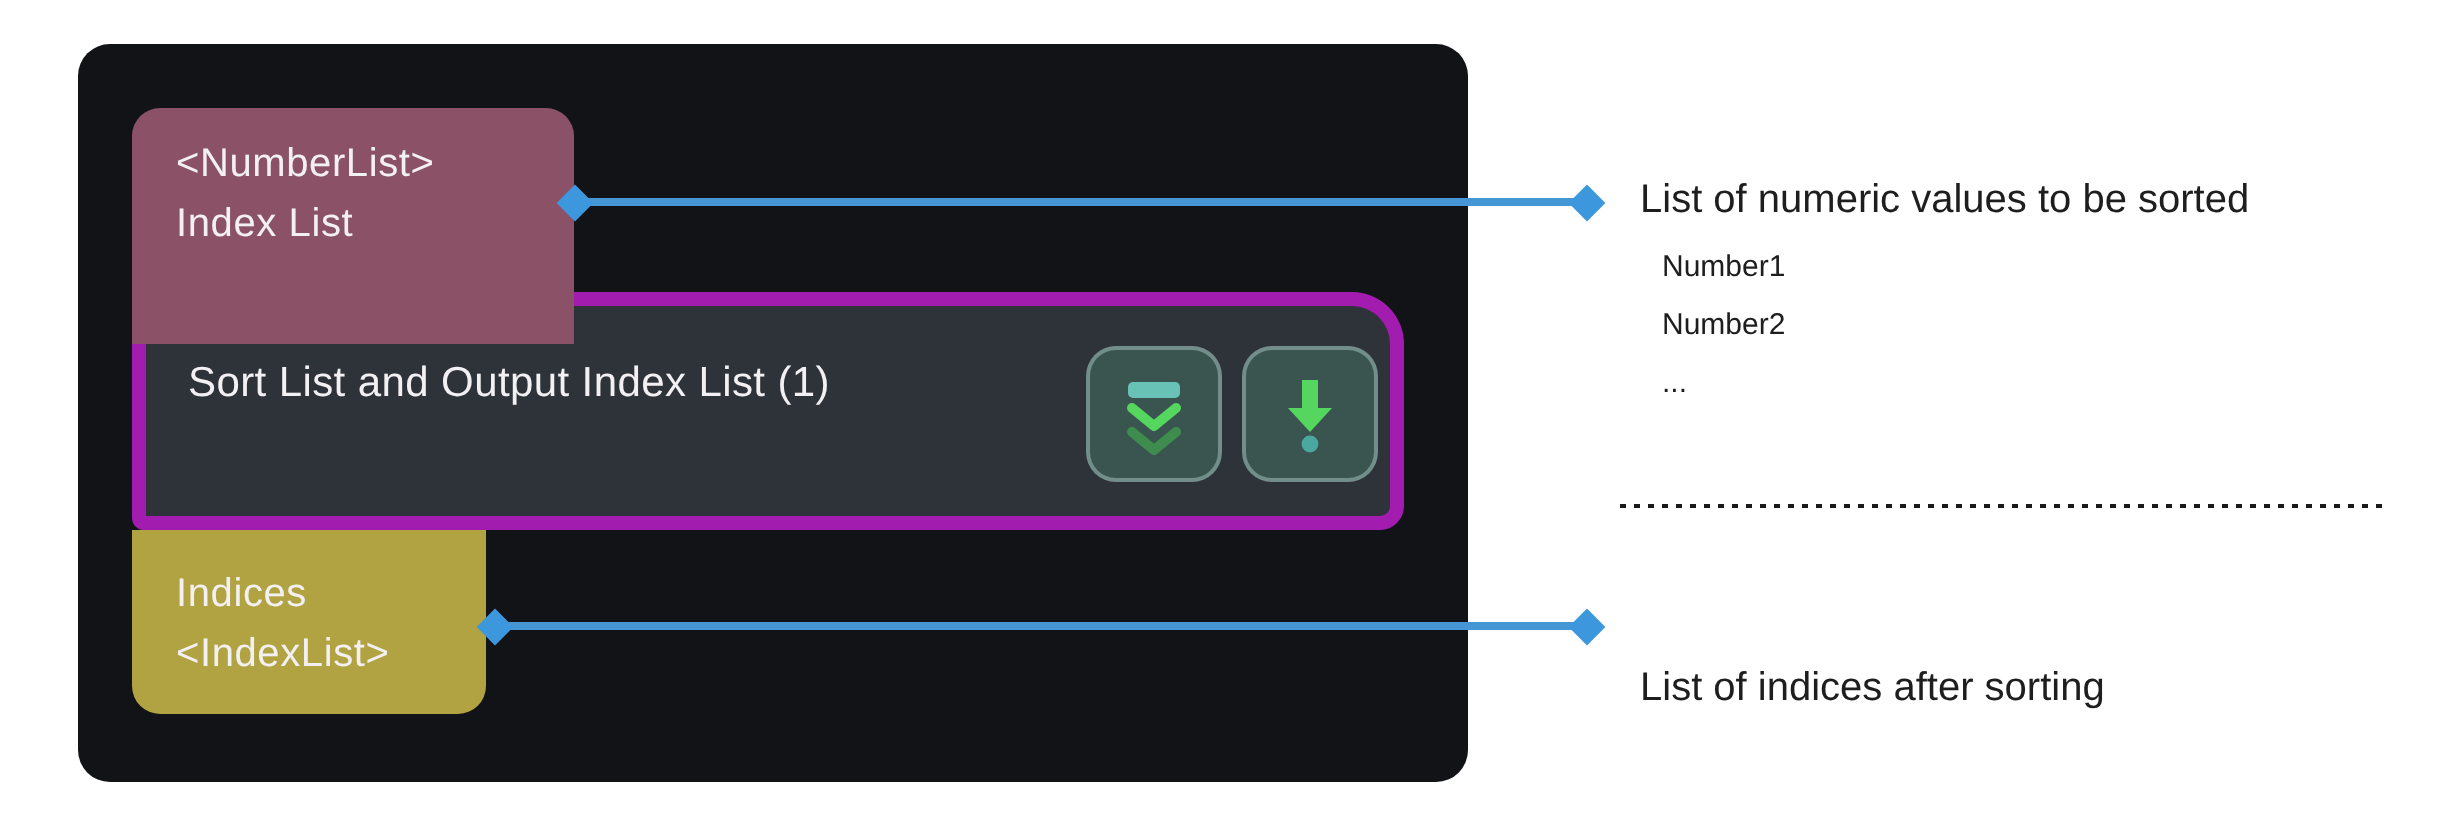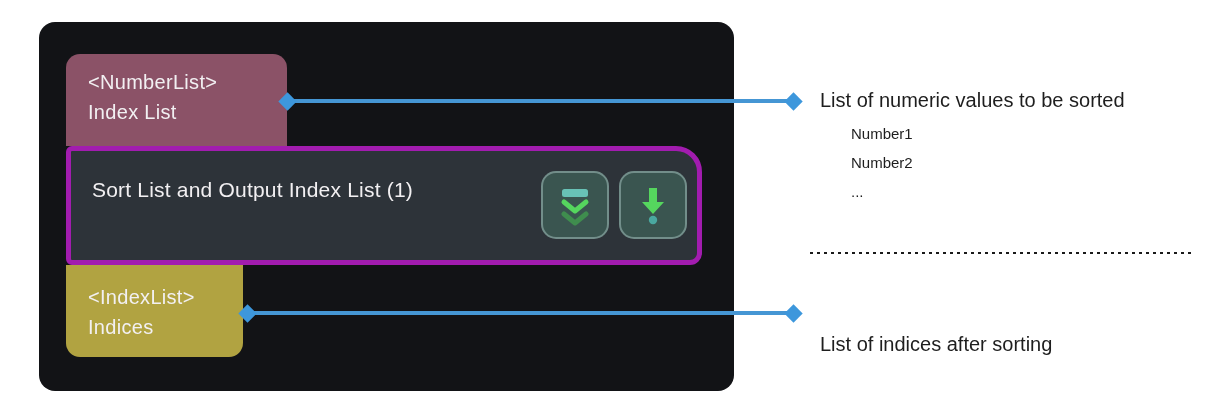--- a/index.html
+++ b/index.html
@@ -6,28 +6,28 @@
   body{font-family:"Liberation Sans","DejaVu Sans",sans-serif;}
   .stage{position:relative;width:1224px;height:417px;background:#ffffff;overflow:hidden;}
 
   
   .panel{position:absolute;left:39px;top:22px;width:695px;height:369px;
          background:#121316;border-radius:16px;}
 
   
   .tab{position:absolute;color:#f2f0f2;font-size:20px;line-height:30px;
        letter-spacing:.3px;box-sizing:border-box;padding:13px 0 0 22px;z-index:2;}
-  .tab-input{left:66px;top:54px;width:221px;height:92px;background:#8b5267;
+  .tab-input{left:66px;top:54px;width:221px;height:118px;background:#8b5267;
              border-radius:14px 14px 0 0;}
   .tab-output{left:66px;top:265px;width:177px;height:92px;background:#b1a341;
               border-radius:0 0 14px 14px;padding-top:17px;}
 
   
   .node{position:absolute;left:66px;top:146px;width:636px;height:119px;
-        box-sizing:border-box;background:#2d3339;border:5px solid #a21caf;
+        box-sizing:border-box;background:#2d3339;border:7px solid #a21caf;
         border-radius:6px 26px 12px 6px;z-index:1;}
   .node-title{position:absolute;left:21px;top:27px;color:#f2f0f2;font-size:21px;
               letter-spacing:.2px;white-space:nowrap;}
   .icon-btn{position:absolute;top:20px;width:68px;height:68px;box-sizing:border-box;
             background:#3a5550;border:2px solid rgba(160,190,185,.55);
             border-radius:15px;display:flex;align-items:center;justify-content:center;
             cursor:pointer;}
   .icon-btn.first{left:470px;}
   .icon-btn.second{left:548px;}
 
@@ -36,21 +36,21 @@
   .conn-1{left:290px;top:99px;width:500px;}
   .conn-2{left:251px;top:311px;width:539px;}
   .diamond{position:absolute;width:13px;height:13px;background:#3d97dc;
            transform:rotate(45deg);z-index:4;}
 
   
   .ann-title{position:absolute;color:#1e1e1e;font-size:20px;white-space:nowrap;}
   .ann-title-1{left:820px;top:89px;}
   .ann-title-2{left:820px;top:301px;margin-top:32px;}
   .ann-list{position:absolute;left:831px;top:119px;color:#1e1e1e;font-size:15px;
-            line-height:29px;margin-left:20px;}
+            line-height:29px;}
   .separator{position:absolute;left:810px;top:252px;width:385px;height:2px;
              background:repeating-linear-gradient(to right,#1a1a1a 0 3px,transparent 3px 7px);}
 
   svg{display:block;}
 </style>
 </head>
 <body>
 
 <div class="stage">
 
@@ -78,22 +78,22 @@
       <span>
         <svg width="42" height="42" viewBox="0 0 42 42">
           <path d="M17 4 h8 v14 h7 L21 30 L10 18 h7 Z" fill="#55d65e"></path>
           <circle cx="21" cy="36" r="4.2" fill="#4aa8a0"></circle>
         </svg>
       </span>
     </div>
   </div>
 
   <div class="tab tab-output">
+    <div>Indices</div>
     <div>&lt;IndexList&gt;</div>
-    <div>Indices</div>
   </div>
 
   <div class="conn conn-1"></div>
   <span class="diamond" style="left:281px;top:95px;"></span>
   <span class="diamond" style="left:787px;top:95px;"></span>
 
   <div class="conn conn-2"></div>
   <span class="diamond" style="left:241px;top:307px;"></span>
   <span class="diamond" style="left:787px;top:307px;"></span>
 

